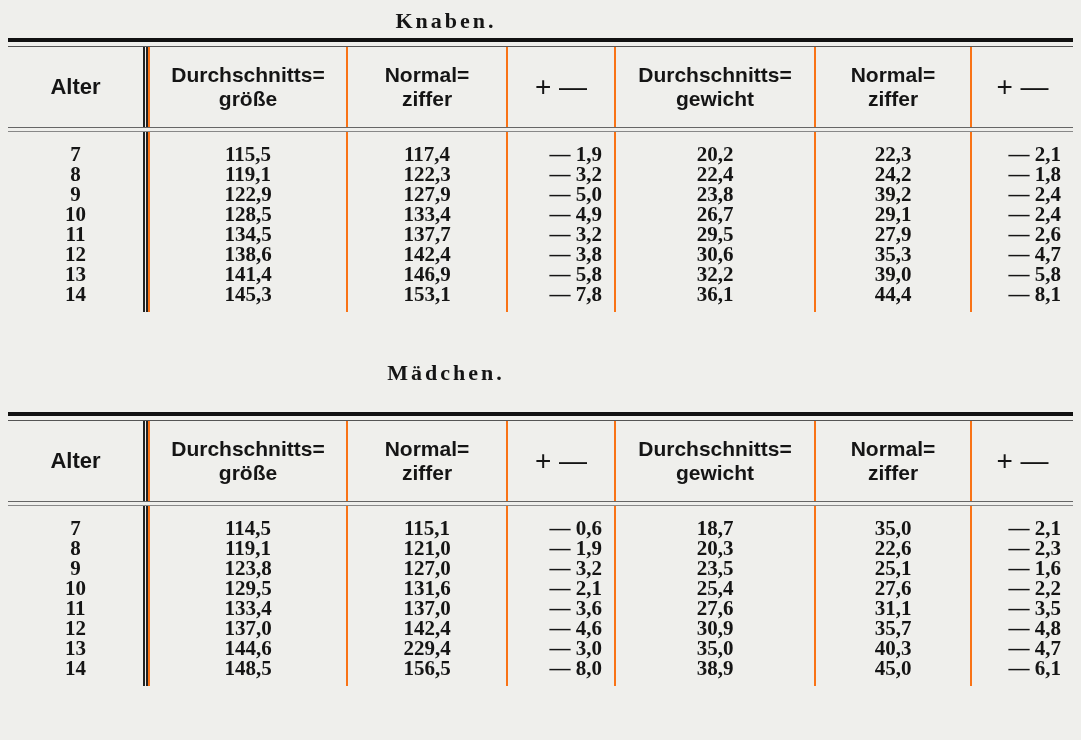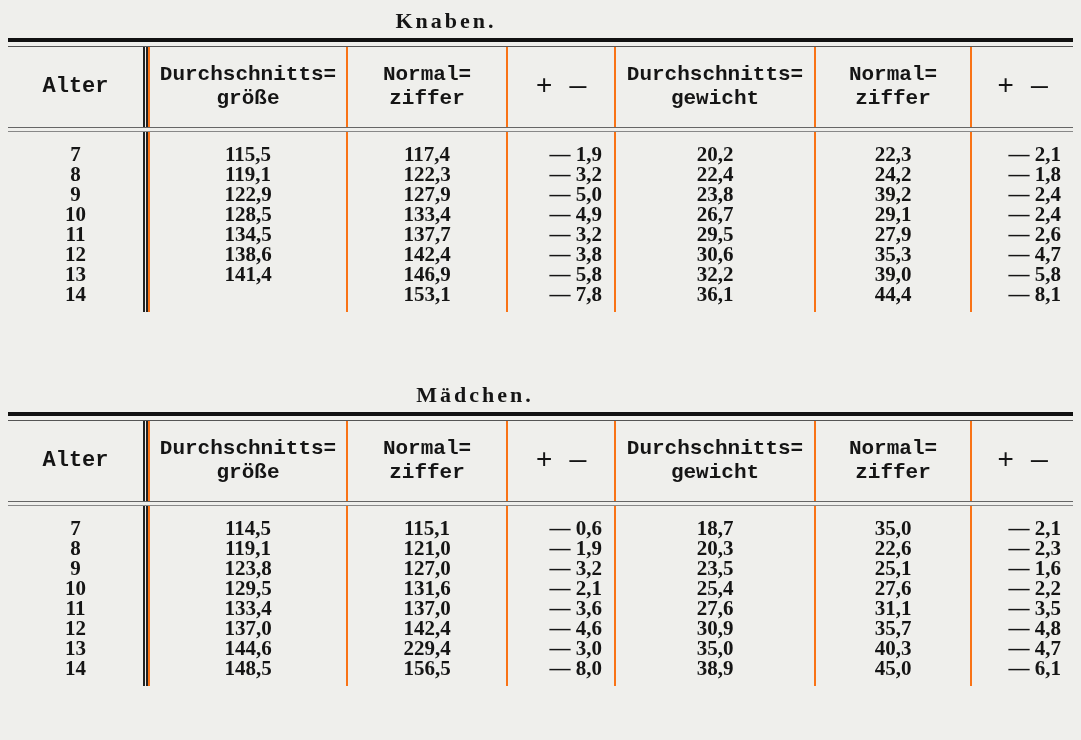--- a/index.html
+++ b/index.html
@@ -24,21 +24,21 @@
     .hdr-sep { height: 1px; background: #666; }
     .hdr-sep2 { height: 1px; background: #888; margin-top: 3px; }
     .col { box-sizing: border-box; position: relative; }
     .col + .col { border-left: 2px solid #f97316; }
     .col.dbl { border-right: 5px double #222; }
     .c0 { width: 140px; } .c1 { width: 198px; } .c2 { width: 160px; }
     .c3 { width: 108px; } .c4 { width: 200px; } .c5 { width: 156px; } .c6 { width: 103px; border-right: none; }
     .hcell {
       height: 100%; display: flex; align-items: center; justify-content: center;
       text-align: center; font-weight: bold; font-size: 21px; line-height: 24px;
-      font-family: Liberation Mono, monospace;
+      font-family: Liberation Sans, sans-serif;
     }
     .hcell.pm { font-size: 28px; font-weight: normal; }
     .hcell.alt { font-size: 22px; }
     .body .col { padding-top: 12px; padding-bottom: 8px; }
     .num {
       display: block; text-align: center; font-size: 21px; line-height: 20px; font-weight: bold;
       font-family: "Liberation Serif", "DejaVu Serif", serif;
     }
     .num.diff { text-align: right; padding-right: 12px; }
     .c1 .num, .c2 .num { text-align: center; }
@@ -101,20 +101,21 @@
         <span class="num">14</span>
       </div>
       <div class="col c1">
         <span class="num">115,5</span>
         <span class="num">119,1</span>
         <span class="num">122,9</span>
         <span class="num">128,5</span>
         <span class="num">134,5</span>
         <span class="num">138,6</span>
         <span class="num">141,4</span>
+        <span class="num">145,3</span>
       </div>
       <div class="col c2">
         <span class="num">117,4</span>
         <span class="num">122,3</span>
         <span class="num">127,9</span>
         <span class="num">133,4</span>
         <span class="num">137,7</span>
         <span class="num">142,4</span>
         <span class="num">146,9</span>
         <span class="num">153,1</span>
@@ -155,21 +156,21 @@
         <span class="num diff">— 2,4</span>
         <span class="num diff">— 2,4</span>
         <span class="num diff">— 2,6</span>
         <span class="num diff">— 4,7</span>
         <span class="num diff">— 5,8</span>
         <span class="num diff">— 8,1</span>
       </div>
     </div>
   </div>
 
-<div class="section-title" style="top:382px;margin-left:29px;">Mädchen.</div>
+<div class="section-title" style="top:360px;">Mädchen.</div>
 <div class="tbl" style="top:412px;">
     <div class="rule-thick"></div>
     <div class="rule-thin"></div>
     <div class="hdr">
       <div class="col c0 dbl">
         <div class="hcell alt">
           <div><span>Alter</span></div>
         </div>
       </div>
       <div class="col c1">

